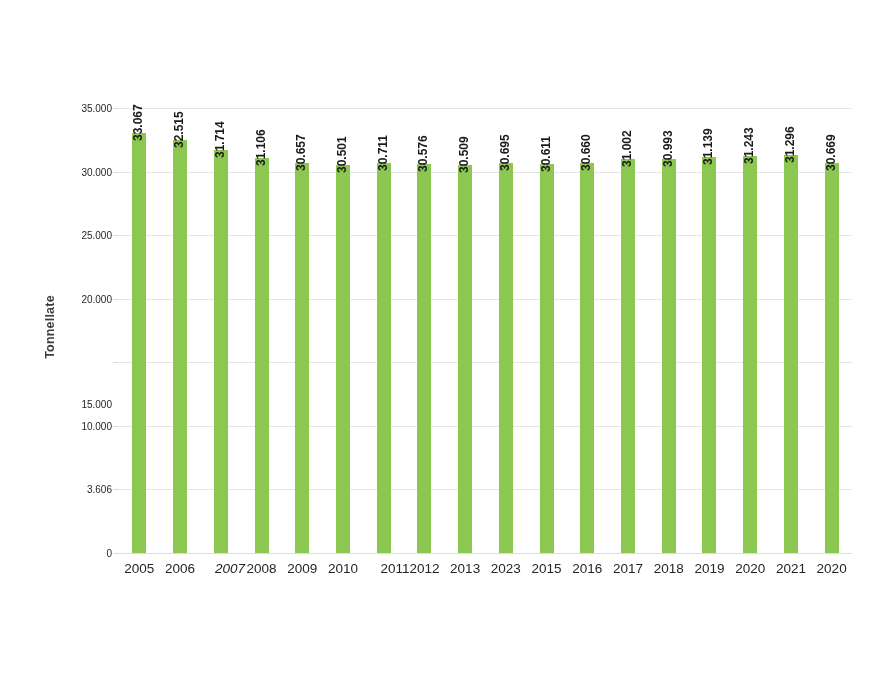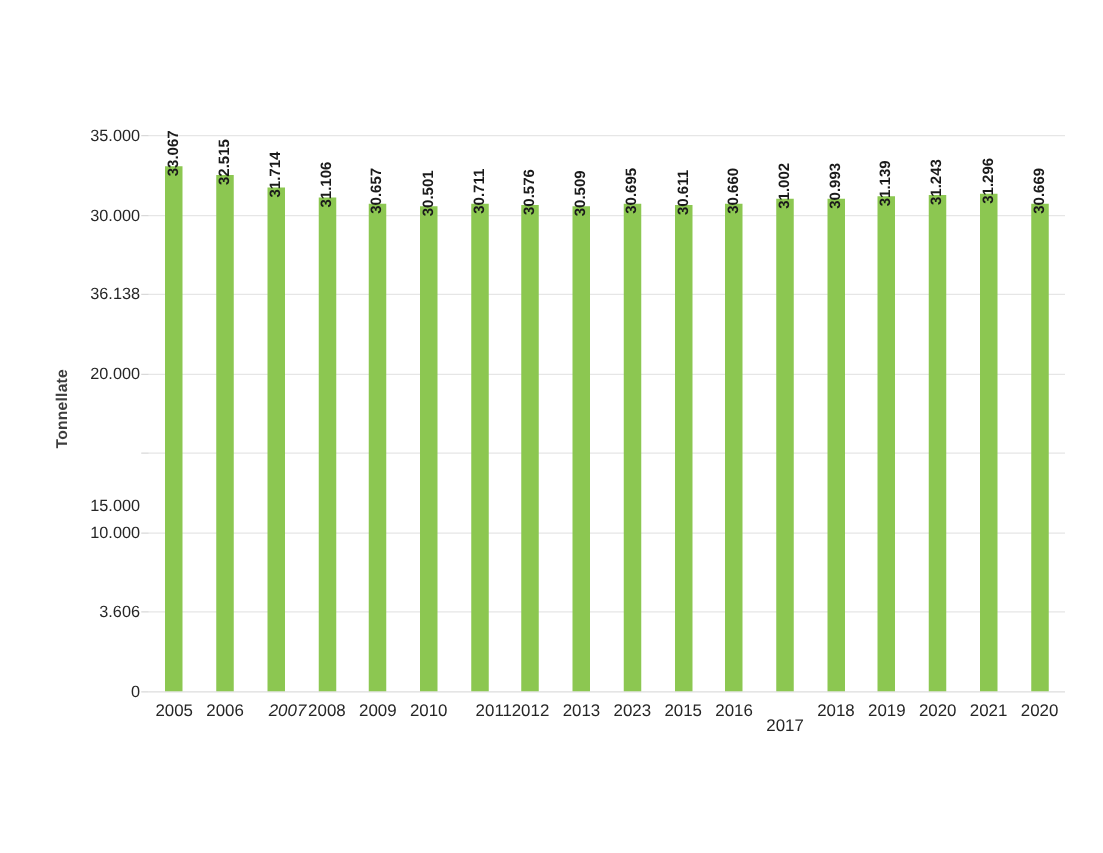--- a/index.html
+++ b/index.html
@@ -72,21 +72,21 @@
     height: 1px;
     background: #d9d9d9;
   }
 
   
   .ytick-label {
     position: absolute;
     right: 0;
     width: 110px;
     text-align: right;
-    font-size: 13px;
+    font-size: 10px;
     color: #262626;
     transform: translateY(-50%);
     white-space: nowrap;
   }
   .ytick-labels {
     position: absolute;
     left: 0px;
     top: 108px;
     width: 112px;
     height: 445px;
@@ -137,21 +137,21 @@
   <div class="y-axis-title">
     <span>Tonnellate</span>
   </div>
 
   <div class="ytick-labels" id="ytick-labels">
       <div class="ytick-label" style="top: 445px;">0</div>
       <div class="ytick-label" style="top: 381.429px;">3.606</div>
       <div class="ytick-label" style="top: 317.857px;">10.000</div>
       <div class="ytick-label" style="top: 254.286px; margin-top: 42px;">15.000</div>
       <div class="ytick-label" style="top: 190.714px;">20.000</div>
-      <div class="ytick-label" style="top: 127.143px;">36.138</div>
+      <div class="ytick-label" style="top: 127.143px;">25.000</div>
       <div class="ytick-label" style="top: 63.5714px;">30.000</div>
       <div class="ytick-label" style="top: 0px;">35.000</div>
     </div>
 
   <div class="plot" id="plot-area">
       <div class="gridline baseline" style="top: 445px;"></div>
       <div class="tick" style="top: 445px;"></div>
       <div class="gridline" style="top: 381.429px;"></div>
       <div class="tick" style="top: 381.429px;"></div>
       <div class="gridline" style="top: 317.857px;"></div>
@@ -210,21 +210,21 @@
       <div class="xtick-label" style="left: 111px; font-style: italic;">2007</div>
       <div class="xtick-label" style="left: 142.528px;">2008</div>
       <div class="xtick-label" style="left: 183.25px;">2009</div>
       <div class="xtick-label" style="left: 223.972px;">2010</div>
       <div class="xtick-label" style="left: 276px;">2011</div>
       <div class="xtick-label" style="left: 305.417px;">2012</div>
       <div class="xtick-label" style="left: 346.139px;">2013</div>
       <div class="xtick-label" style="left: 386.861px;">2023</div>
       <div class="xtick-label" style="left: 427.583px;">2015</div>
       <div class="xtick-label" style="left: 468.306px;">2016</div>
-      <div class="xtick-label" style="left: 509.028px; margin-top: 12px;">2017</div>
+      <div class="xtick-label" style="left: 509.028px;">2017</div>
       <div class="xtick-label" style="left: 549.75px;">2018</div>
       <div class="xtick-label" style="left: 590.472px;">2019</div>
       <div class="xtick-label" style="left: 631.194px;">2020</div>
       <div class="xtick-label" style="left: 671.917px;">2021</div>
       <div class="xtick-label" style="left: 712.639px;">2020</div>
     </div>
 
 </div>
 
 </body></html>

